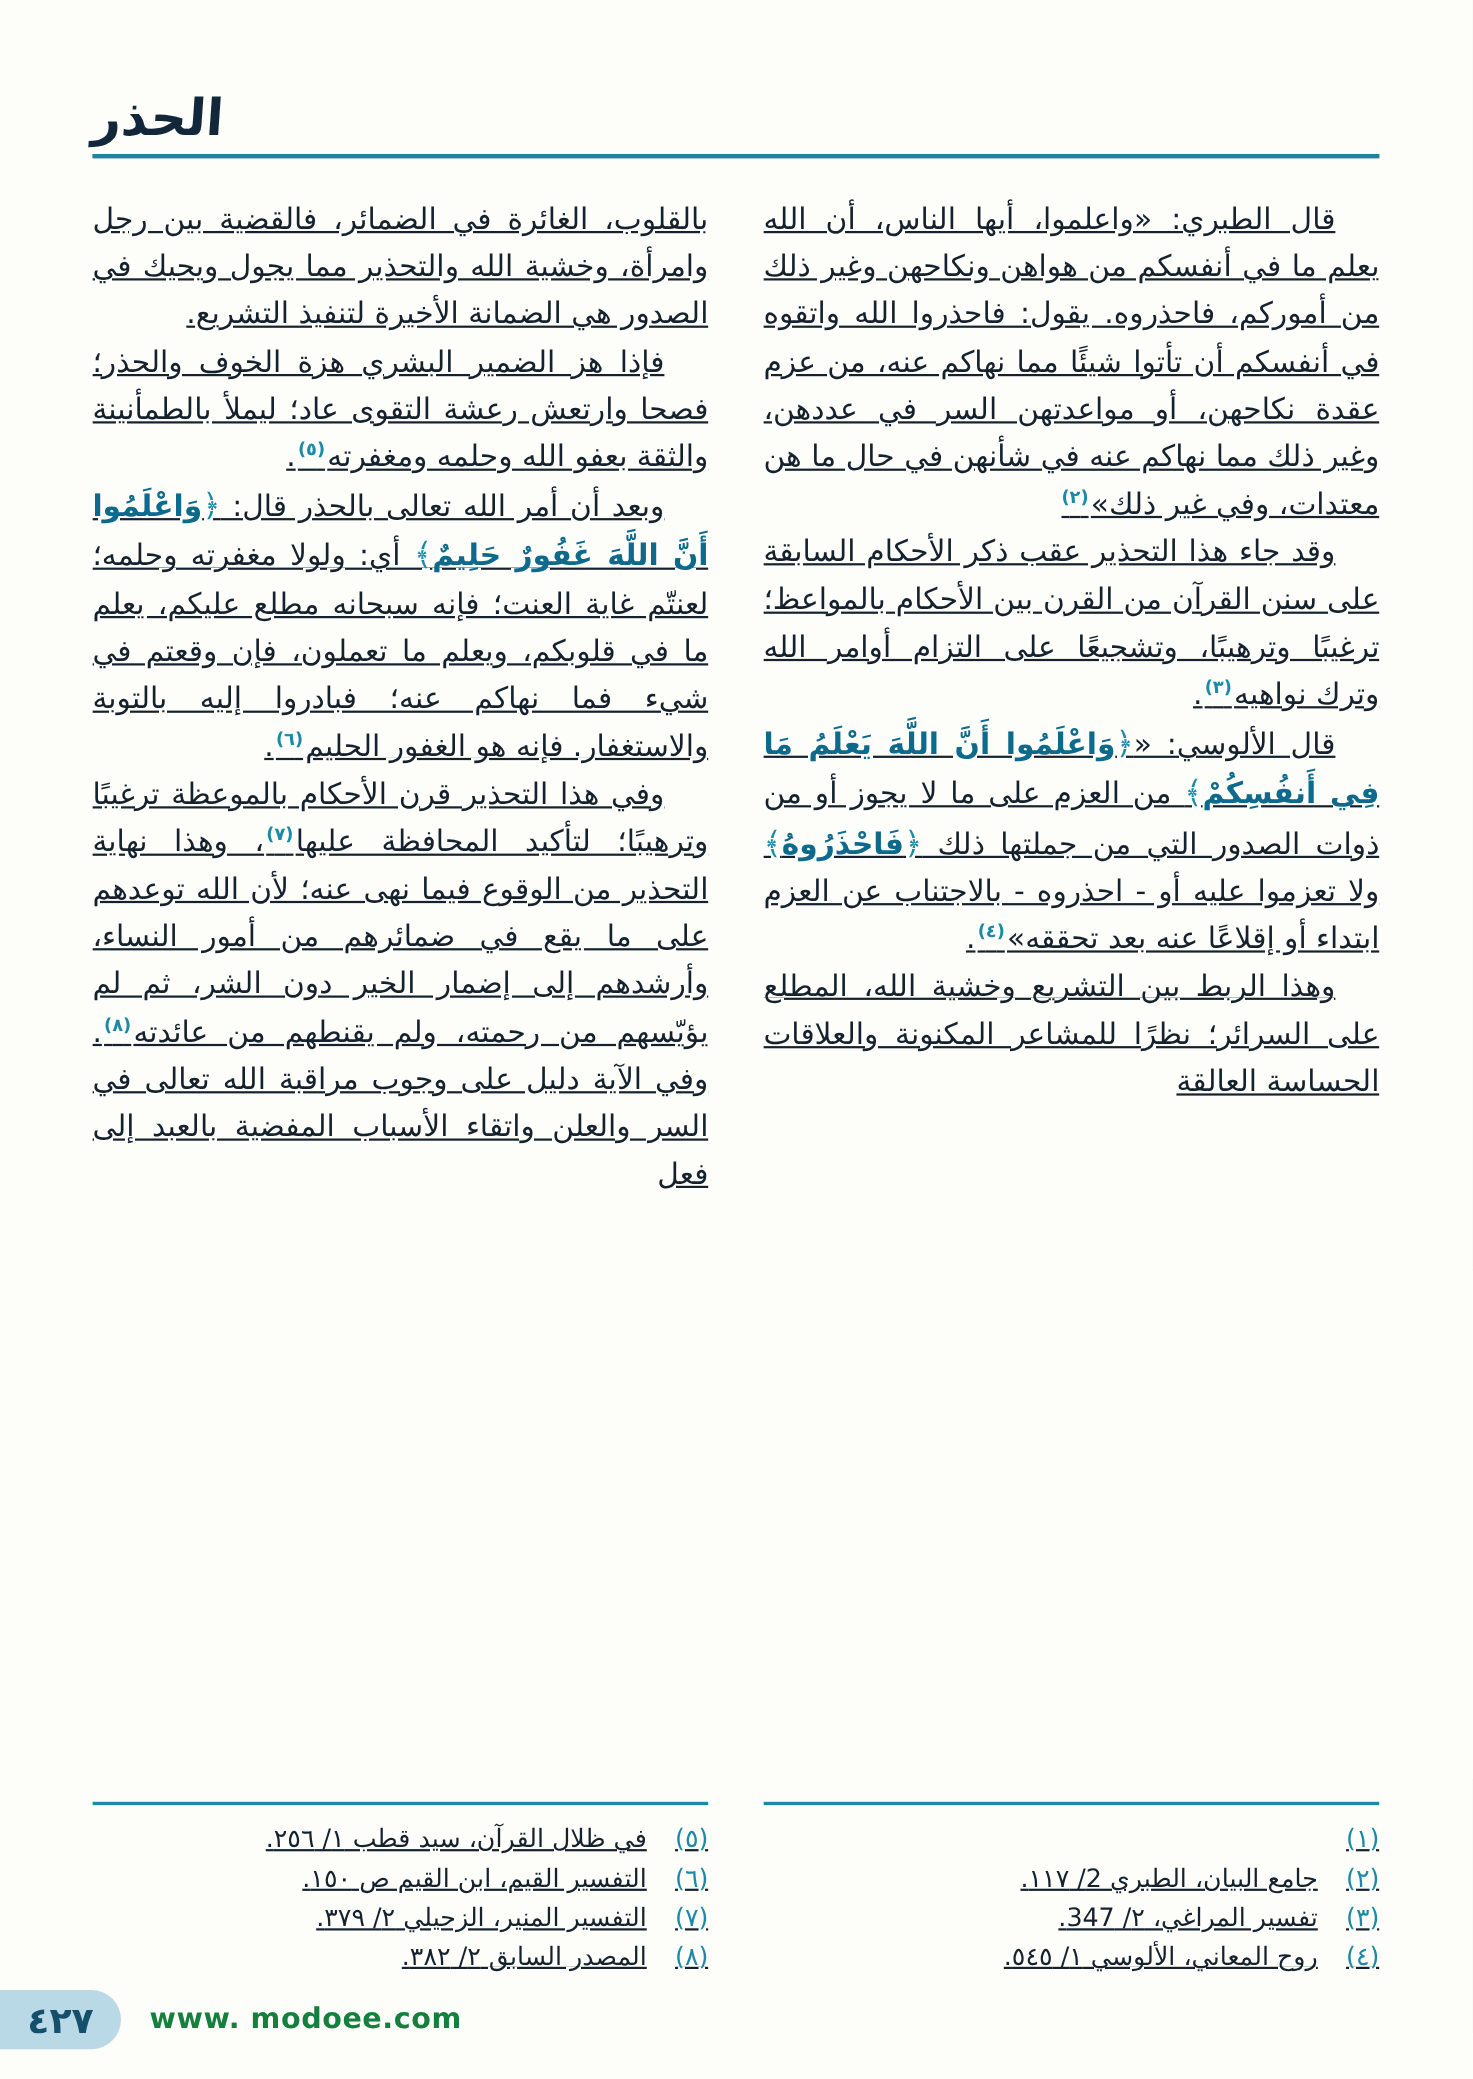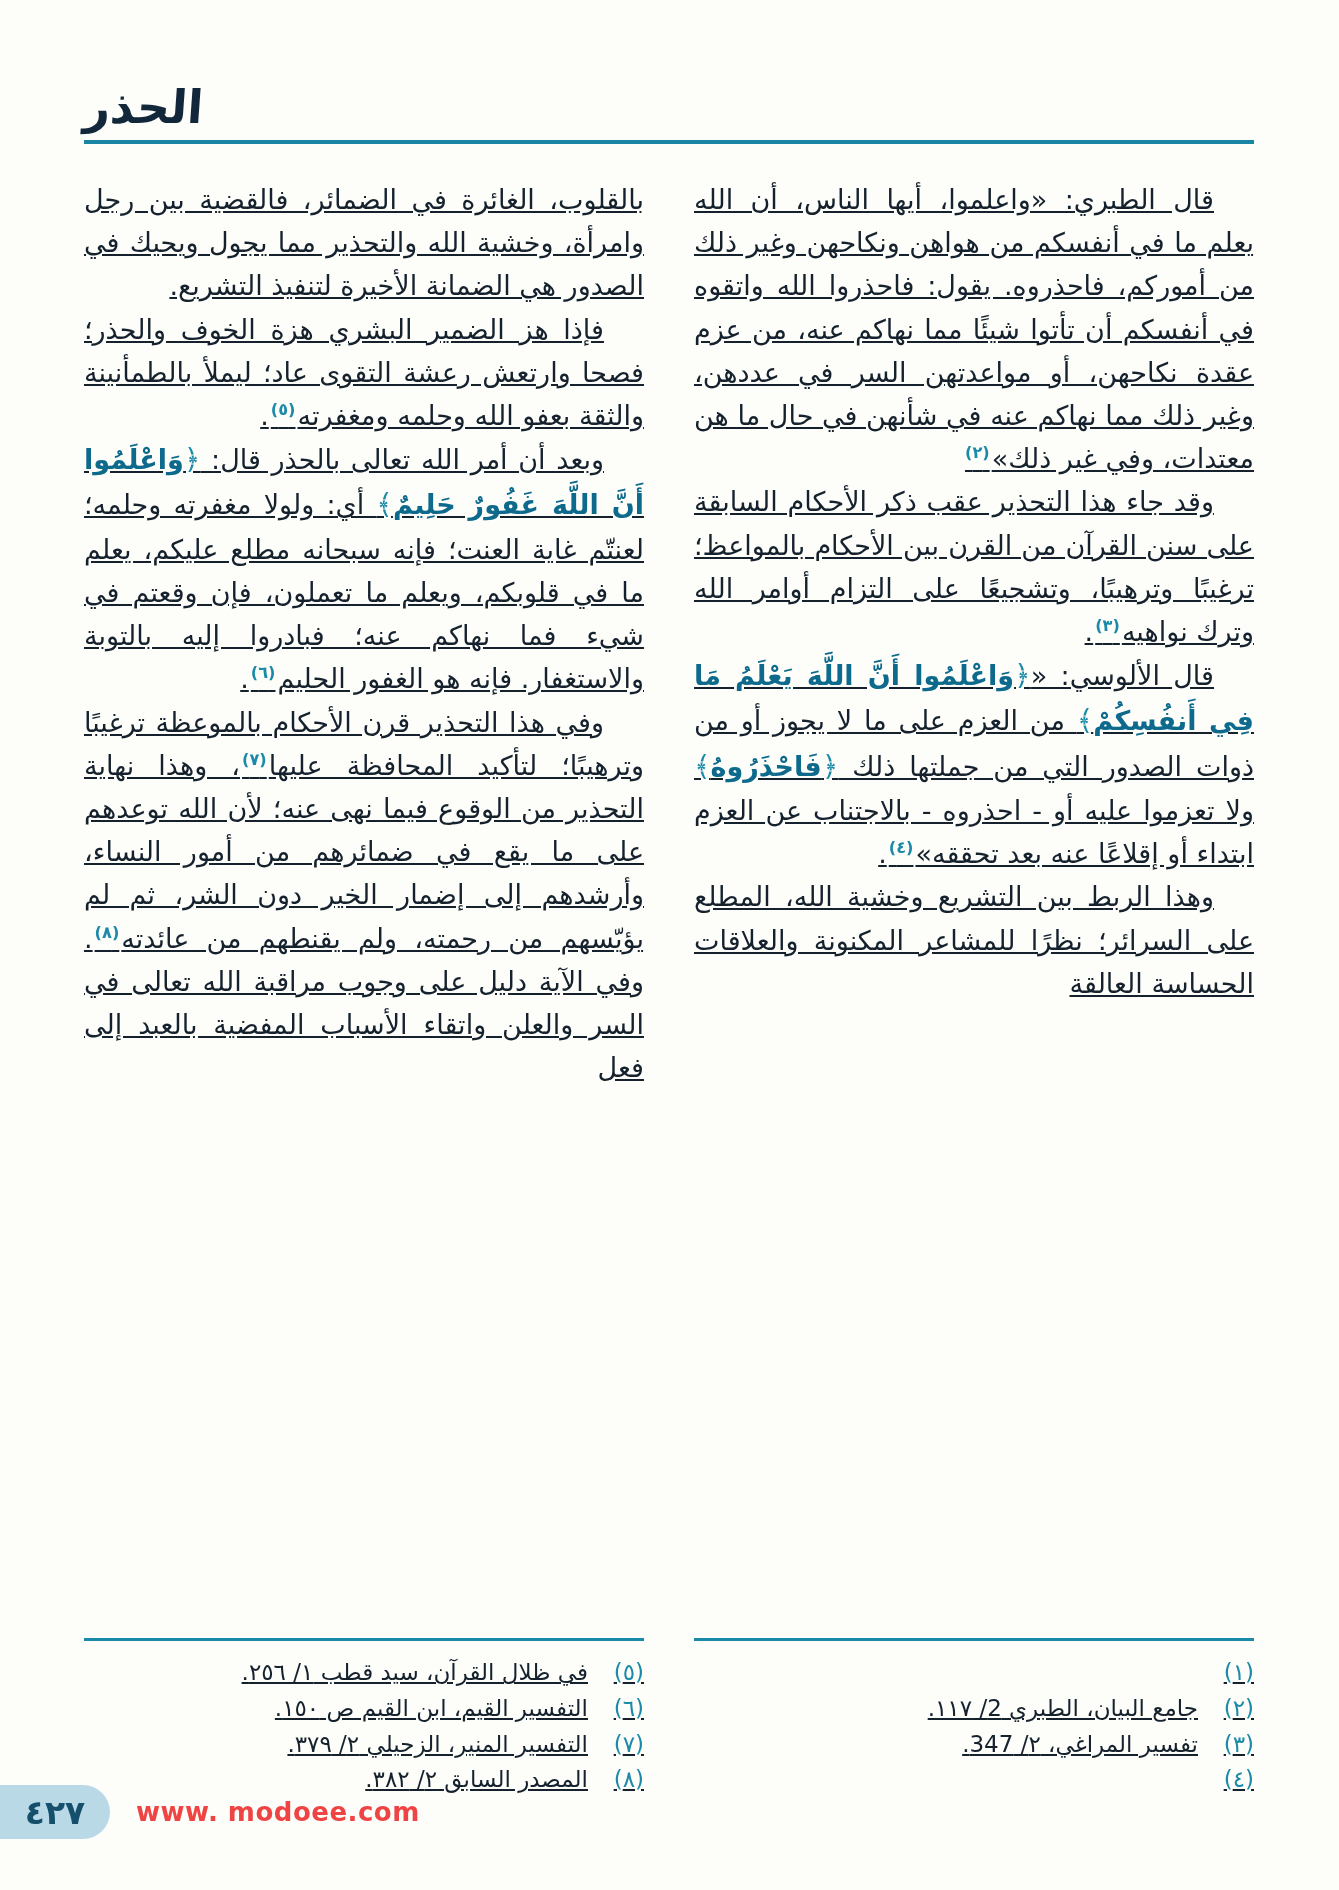--- a/index.html
+++ b/index.html
@@ -60,34 +60,34 @@
     padding-top:14px;
   }
   .footnote {
     display:flex; align-items:flex-start; gap:10px;
     font-size:23px; line-height:1.55;
     text-align:justify;
   }
   .fn-num { color:#1b8aa8; flex:none; min-width:46px; }
   .fn-text { }
   
-  .footer { position:absolute; left:0; right:0; bottom:49px; height:56px; }
+  .footer { position:absolute; left:0; right:0; bottom:25px; height:56px; }
   .page-badge {
     position:absolute; left:0; top:0;
     width:110px; height:54px;
     background:#b9d9e6;
     border-radius:0 27px 27px 0;
     display:flex; align-items:center; justify-content:center;
     color:#154f6b; font-size:33px; font-weight:bold;
   }
   .website {
     position:absolute; left:136px; top:0;
     height:54px; line-height:54px;
     direction:ltr;
-    color:#ef4444; font-size:26px; font-weight:bold;
+    color:#15803d; font-size:26px; font-weight:bold;
     letter-spacing:0.5px;
   }
 </style>
 </head>
 <body>
 
 <div class="page">
 
   <header class="header">
     <h1 class="title">الحذر</h1>
@@ -110,20 +110,21 @@
             <div class="footnote">
               <span class="fn-num">(٢)</span>
               <span class="fn-text">جامع البيان، الطبري 2/ ١١٧.</span>
             </div>
             <div class="footnote">
               <span class="fn-num">(٣)</span>
               <span class="fn-text">تفسير المراغي، ٢/ 347.</span>
             </div>
             <div class="footnote">
               <span class="fn-num">(٤)</span>
+              <span class="fn-text">روح المعاني، الألوسي ١/ ٥٤٥.</span>
             </div>
           </div>
       </div>
     </section>
 
     <section class="col">
       <div class="paras">
           <p class="para"><span class="txt">بالقلوب، الغائرة في الضمائر، فالقضية بين رجل وامرأة، وخشية الله والتحذير مما يجول ويحيك في الصدور هي الضمانة الأخيرة لتنفيذ التشريع.</span></p>
           <p class="para indent"><span class="txt">فإذا هز الضمير البشري هزة الخوف والحذر؛ فصحا وارتعش رعشة التقوى عاد؛ ليملأ بالطمأنينة والثقة بعفو الله وحلمه ومغفرته</span><sup class="fn-ref">(٥)</sup><span class="txt">.</span></p>
           <p class="para indent"><span class="txt">وبعد أن أمر الله تعالى بالحذر قال: </span><span class="verse-bracket">﴿</span><span class="verse-text">وَاعْلَمُوا أَنَّ اللَّهَ غَفُورٌ حَلِيمٌ</span><span class="verse-bracket">﴾</span><span class="txt"> أي: ولولا مغفرته وحلمه؛ لعنتّم غاية العنت؛ فإنه سبحانه مطلع عليكم، يعلم ما في قلوبكم، ويعلم ما تعملون، فإن وقعتم في شيء فما نهاكم عنه؛ فبادروا إليه بالتوبة والاستغفار. فإنه هو الغفور الحليم</span><sup class="fn-ref">(٦)</sup><span class="txt">.</span></p>

